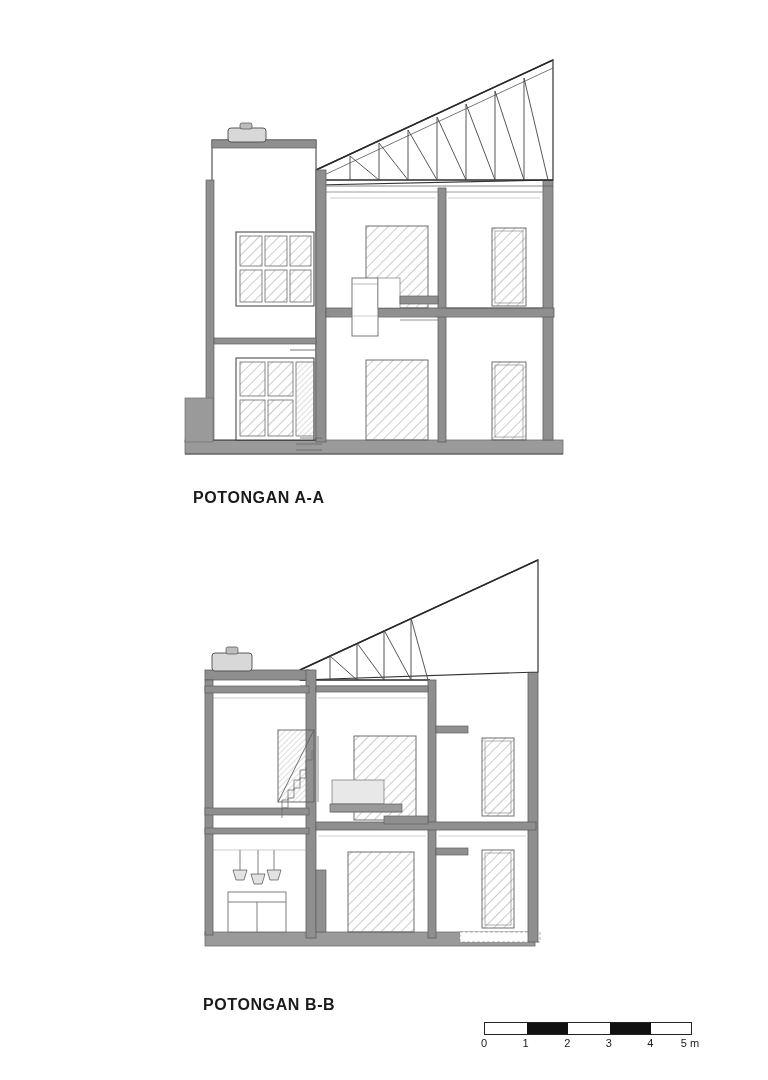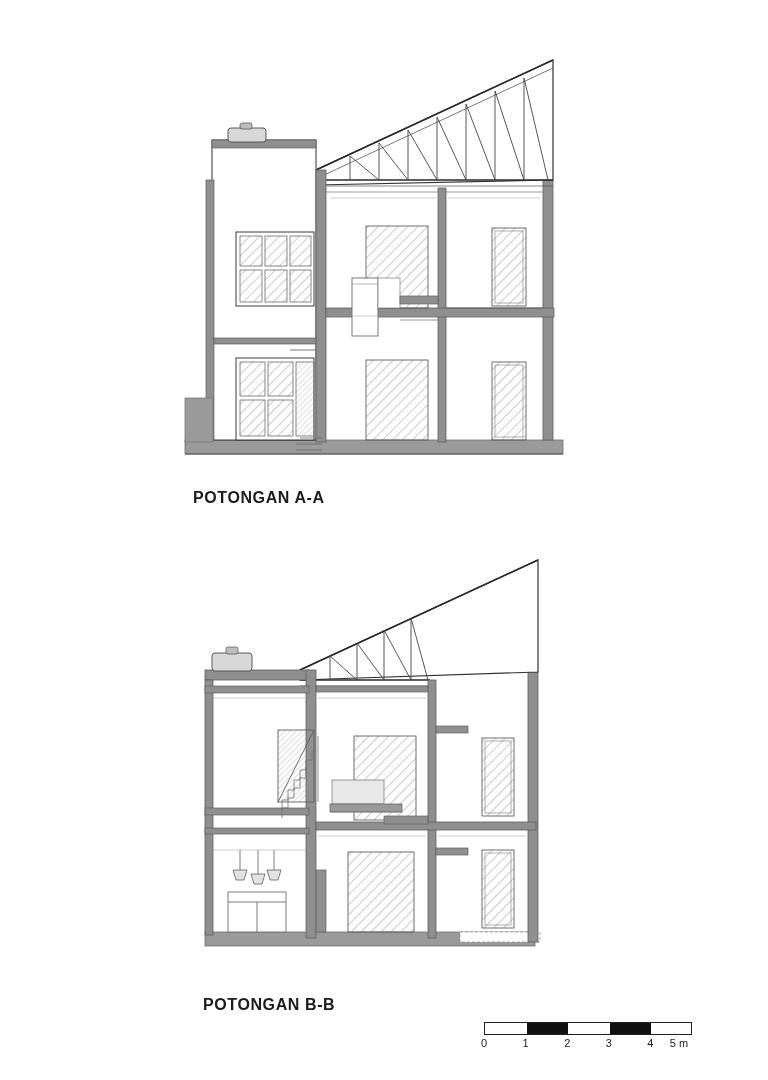--- a/index.html
+++ b/index.html
@@ -303,17 +303,17 @@
     <div class="bar">
       <div class="seg" style="left:41.6px;width:41.6px;"></div>
       <div class="seg" style="left:124.8px;width:41.6px;"></div>
     </div>
     <div class="ticks">
       <span style="left:0px;">0</span>
       <span style="left:41.6px;">1</span>
       <span style="left:83.2px;">2</span>
       <span style="left:124.8px;">3</span>
       <span style="left:166.4px;">4</span>
-      <span style="left:195px;">5 m</span>
+      <span style="left:206px;">5 m</span>
     </div>
   </div>
 
 </div>
 
 </body></html>

